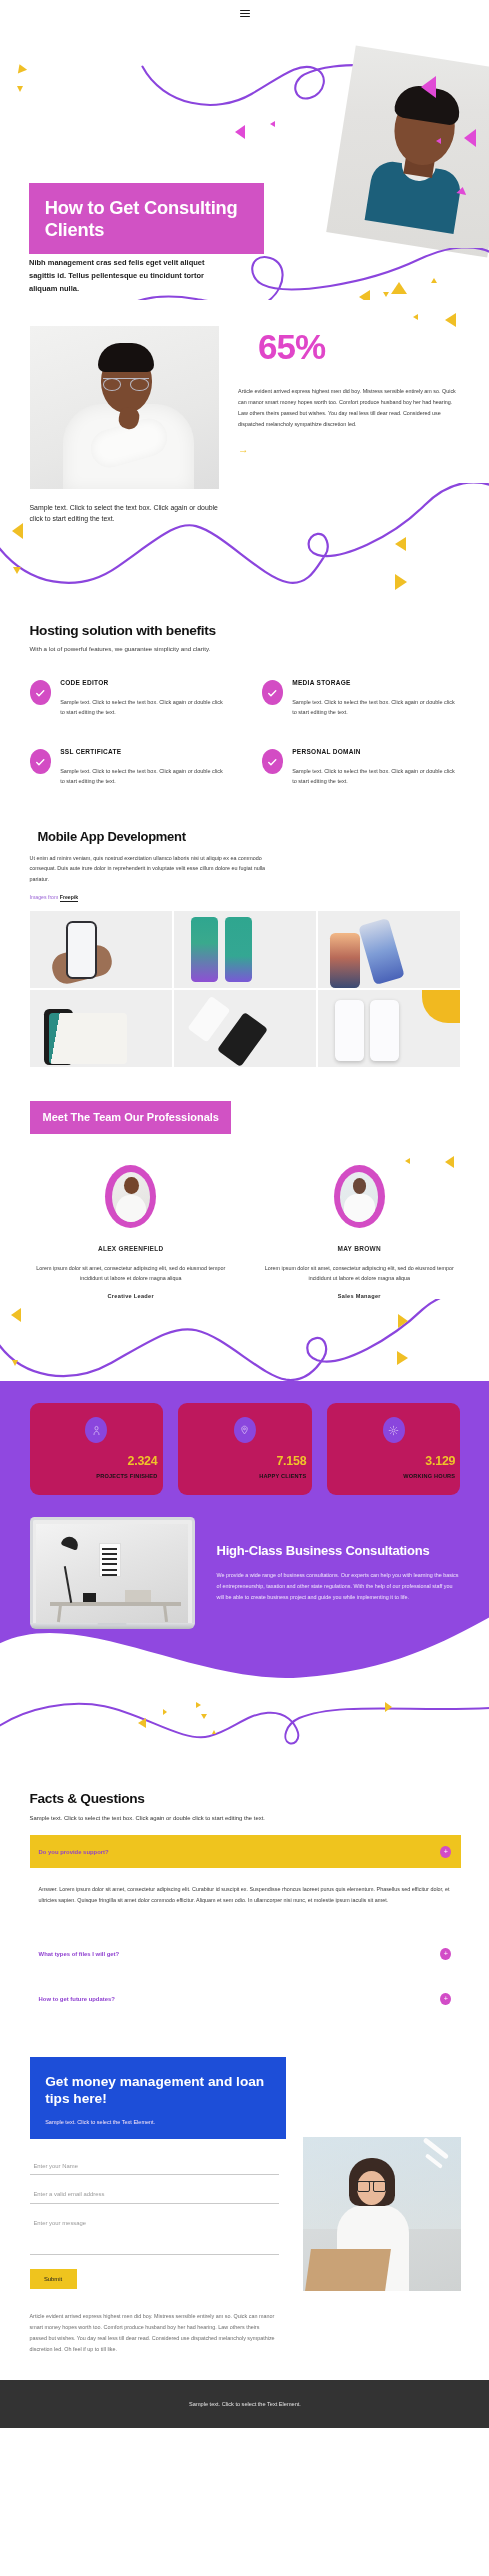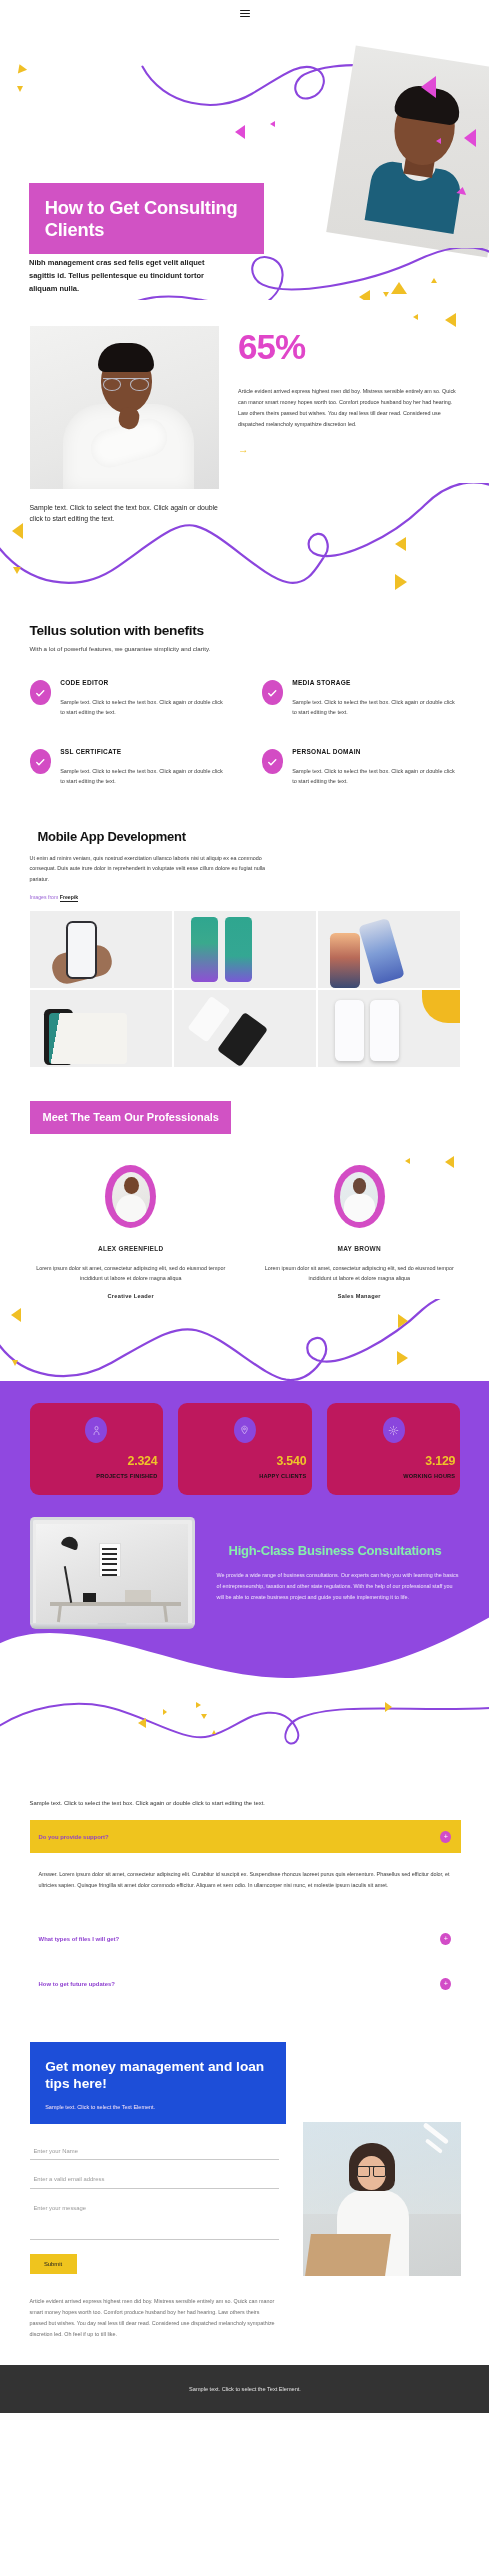--- a/index.html
+++ b/index.html
@@ -72,21 +72,21 @@
   .p2-head { position:absolute; left:71px; top:23.5px; width:51px; height:63px; border-radius:25.5px/31px; background:#7a4a30;}
   .p2-hair { position:absolute; left:68px; top:17px; width:56px; height:29px; border-radius:29px 29px 9.1px 9.1px; background:#15100f;}
   .p2-glass{ position:absolute; left:73px; top:52px; width:46px; height:9.8px; border-top:1.3px solid #b9b9c4;}
   .p2-glass:before,.p2-glass:after{content:"";position:absolute;top:-0.7px;width:16.3px;height:10.5px;border:1.3px solid #b9b9c4;border-radius:50%;}
   .p2-glass:before{left:0;} .p2-glass:after{right:0;}
   .p2-body { position:absolute; left:33px; top:78px; width:131px; height:88px; border-radius:39px 39px 0 0; background:#f7f7f6; box-shadow: inset 0 0 18.3px rgba(0,0,0,.07);}
   .p2-arm  { position:absolute; left:60px; top:98px; width:78px; height:38px; border-radius:26px; background:#fbfbfa; transform:rotate(-16deg); box-shadow: inset 0 0 10.5px rgba(0,0,0,.06);}
   .p2-hand { position:absolute; left:89px; top:81px; width:19.6px; height:22px; border-radius:9.1px; background:#7a4a30; transform:rotate(12deg);}
 
   .pct-right { flex: 1; padding-top: 2.6px; }
-  .pct-big { font-size: 35px; font-weight: 700; color: #e046c9; letter-spacing: -1px; line-height: 1; }
+  .pct-big { font-size: 35px; font-weight: 700; color: #e046c9; letter-spacing: -1px; line-height: 1; margin-left: 20px; }
   .pct-body { margin-top: 22px; font-size: 5.4px; line-height: 2.05; color: #3a3a3a; }
   .pct-arrow { margin-top: 13px; font-size: 10.5px; color: #f2c32a; letter-spacing: -1.3px; }
   .pct-note { margin-top: 14.4px; font-size: 6.9px; line-height: 1.55; color: #1f1f1f; width: 189px; }
 
   
   .hosting { padding: 29px 0 9.1px; }
   .h2 { font-size: 13.7px; font-weight: 700; letter-spacing: -0.3px; color: #121212; }
   .lead { margin-top: 6.5px; font-size: 6.2px; color: #3a3a3a; }
   .feat-grid { margin-top: 27.4px; display: grid; grid-template-columns: 1fr 1fr; gap: 31px 33px; }
   .feat { display: flex; gap: 9.1px; }
@@ -175,21 +175,21 @@
   .deskleg.l{left:22px;transform:rotate(7deg);} .deskleg.r{right:22px;transform:rotate(-7deg);}
   .lamp{position:absolute;left:31px;bottom:20px;width:2px;height:37px;background:#2a2a2a;transform:rotate(-10deg);}
   .lampshade{position:absolute;left:26px;top:13px;width:17px;height:11px;border-radius:8.5px 8.5px 2.6px 2.6px;background:#232323;transform:rotate(22deg);}
   .poster{position:absolute;left:63px;top:19.6px;width:22px;height:34px;background:#fdfdfd;border:0.7px solid #ddd;}
   .poster i{display:block;height:2px;background:#2a2a2a;margin:3.3px 2.6px;}
   .books{position:absolute;left:89px;bottom:21px;width:26px;height:11.8px;background:#cfcbc3;}
   .clock{position:absolute;left:47px;bottom:21px;width:13px;height:9.1px;background:#1f1f1f;}
   .lap-base { height: 5.9px; background: linear-gradient(180deg,#dfe1e4,#b9bcc0); border-radius: 0 0 5.9px 5.9px; position: relative;}
   .lap-base:after{content:"";position:absolute;left:50%;top:0.7px;transform:translateX(-50%);width:29px;height:2px;border-radius:1.3px;background:#cfd2d6;}
   .consult-txt { flex: 1; }
-  .consult-txt h2 { color: #86efac; font-size: 13px; font-weight: 700; line-height: 1.25; letter-spacing: -0.2px; margin-left: 12px; }
+  .consult-txt h2 { color: #ffffff; font-size: 13px; font-weight: 700; line-height: 1.25; letter-spacing: -0.2px; }
   .consult-txt p { margin-top: 10.5px; font-size: 5.4px; line-height: 2; color: #f0e6fb; }
 
   
   .faq { padding: 35px 0 6.5px; }
   .faq .h2 { font-size: 13.7px; }
   .faq-note { margin-top: 9.1px; font-size: 5.9px; color: #333; }
   .acc { margin-top: 14.4px; }
   .acc-hd {
     display: flex; align-items: center; justify-content: space-between;
     padding: 10.5px 9.1px 10.5px 9.1px; cursor: pointer;
@@ -329,21 +329,21 @@
       <path d="M-10 88 C40 160 120 170 180 128 C240 86 270 58 300 66 C340 76 400 144 440 152 C472 158 484 130 498 110 C506 98 500 76 486 78 C470 80 466 104 486 110 C520 120 600 84 650 34 C690 -6 730 -6 760 6" stroke="#8b45dd" stroke-width="3.4" fill="none" stroke-linecap="round"></path>
     </svg>
     <div class="tri" style="left:11.8px;top:40px;border-top:8.5px solid transparent;border-bottom:8.5px solid transparent;border-right:11.8px solid #f0bf25;"></div>
     <div class="tri" style="left:13px;top:84px;border-left:4.6px solid transparent;border-right:4.6px solid transparent;border-top:7.2px solid #f0bf25;"></div>
     <div class="tri" style="left:395px;top:54px;border-top:7.8px solid transparent;border-bottom:7.8px solid transparent;border-right:11px solid #f0bf25;"></div>
     <div class="tri" style="left:395px;top:91px;border-top:8.5px solid transparent;border-bottom:8.5px solid transparent;border-left:12.4px solid #f0bf25;"></div>
   </div>
 
   <div class="sec hosting">
     <div class="inner">
-      <h2 class="h2">Tellus solution with benefits</h2>
+      <h2 class="h2">Hosting solution with benefits</h2>
       <div class="lead">With a lot of powerful features, we guarantee simplicity and clarity.</div>
       <div class="feat-grid">
 
         <div class="feat">
           <div class="check">
             <svg viewBox="0 0 24 24" fill="none">
                 <path d="M4 12.5l5 5 11-11" stroke="#fff" stroke-width="3.2" stroke-linecap="round" stroke-linejoin="round"></path>
               </svg>
           </div>
           <div>
@@ -473,21 +473,21 @@
           <div class="stat-lab">PROJECTS FINISHED</div>
         </div>
 
         <div class="stat">
           <div class="stat-ico">
             <svg viewBox="0 0 24 24" fill="none">
                 <path d="M12 2.5c-3.3 0-6 2.6-6 5.9 0 4.3 6 11 6 11s6-6.7 6-11c0-3.3-2.7-5.9-6-5.9z" stroke="#e7d6fb" stroke-width="1.4"></path>
                 <circle cx="12" cy="8.4" r="2.1" stroke="#e7d6fb" stroke-width="1.4"></circle>
               </svg>
           </div>
-          <div class="stat-num">3.540</div>
+          <div class="stat-num">7.158</div>
           <div class="stat-lab">HAPPY CLIENTS</div>
         </div>
 
         <div class="stat">
           <div class="stat-ico">
             <svg viewBox="0 0 24 24" fill="none">
                 <circle cx="12" cy="12" r="3.2" stroke="#e7d6fb" stroke-width="1.4"></circle>
                 <path d="M12 2.6v2.6M12 18.8v2.6M21.4 12h-2.6M5.2 12H2.6M18.6 5.4l-1.8 1.8M7.2 16.8l-1.8 1.8M18.6 18.6l-1.8-1.8M7.2 7.2L5.4 5.4" stroke="#e7d6fb" stroke-width="1.4" stroke-linecap="round"></path>
               </svg>
           </div>
@@ -543,20 +543,21 @@
     <div class="tri" style="left:138px;top:38px;border-top:5.9px solid transparent;border-bottom:5.9px solid transparent;border-right:8.5px solid #f0bf25;"></div>
     <div class="tri" style="left:163px;top:29px;border-top:3.3px solid transparent;border-bottom:3.3px solid transparent;border-left:4.6px solid #f0bf25;"></div>
     <div class="tri" style="left:196px;top:22px;border-top:3.9px solid transparent;border-bottom:3.9px solid transparent;border-left:5.9px solid #f0bf25;"></div>
     <div class="tri" style="left:201px;top:34px;border-left:3.3px solid transparent;border-right:3.3px solid transparent;border-top:5.2px solid #f0bf25;"></div>
     <div class="tri" style="left:212px;top:50px;border-left:2.6px solid transparent;border-right:2.6px solid transparent;border-bottom:4.6px solid #f0bf25;"></div>
     <div class="tri" style="left:385px;top:22px;border-top:5.2px solid transparent;border-bottom:5.2px solid transparent;border-left:7.8px solid #f0bf25;"></div>
   </div>
 
   <div class="sec faq">
     <div class="inner">
+      <h2 class="h2">Facts &amp; Questions</h2>
       <div class="faq-note">Sample text. Click to select the text box. Click again or double click to start editing the text.</div>
 
       <div class="acc">
 
         <div class="acc-item">
           <div class="acc-hd open">
             <span class="acc-q">Do you provide support?</span>
             <span class="plus">+</span>
           </div>
           <div class="acc-bd">Answer. Lorem ipsum dolor sit amet, consectetur adipiscing elit. Curabitur id suscipit ex. Suspendisse rhoncus laoreet purus quis elementum. Phasellus sed efficitur dolor, et ultricies sapien. Quisque fringilla sit amet dolor commodo efficitur. Aliquam et sem odio. In ullamcorper nisi nunc, et molestie ipsum iaculis sit amet.</div>

